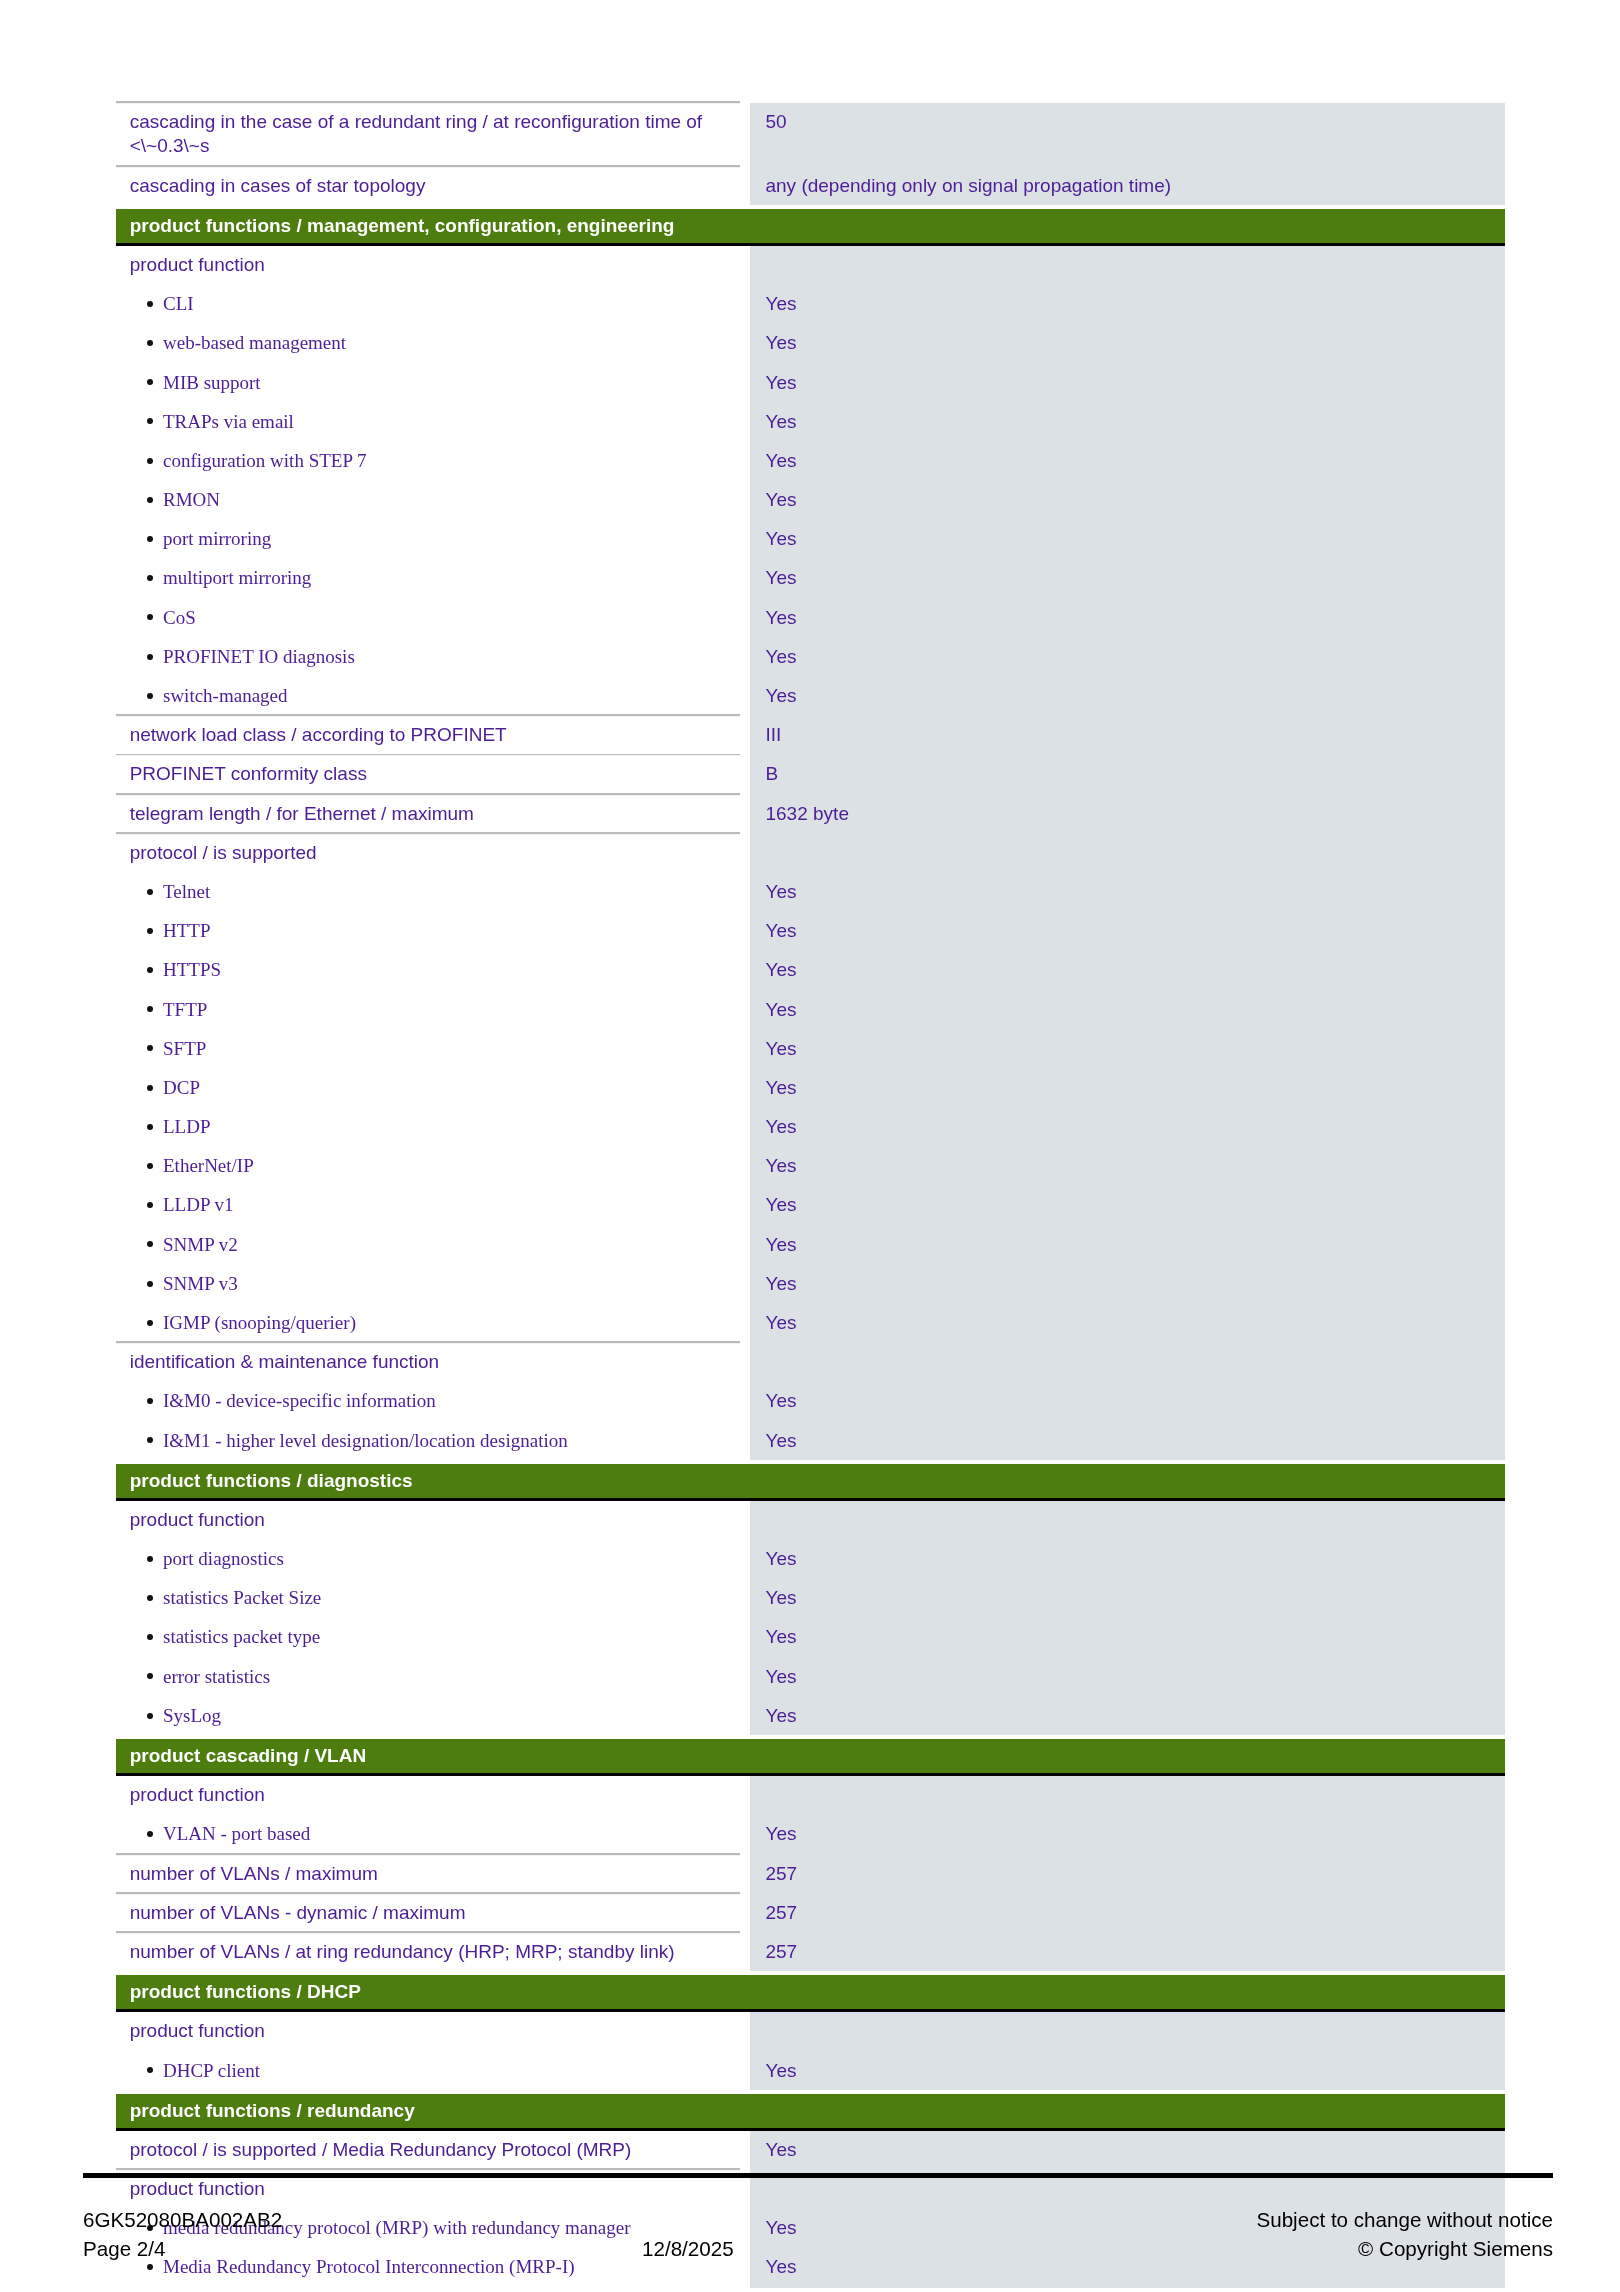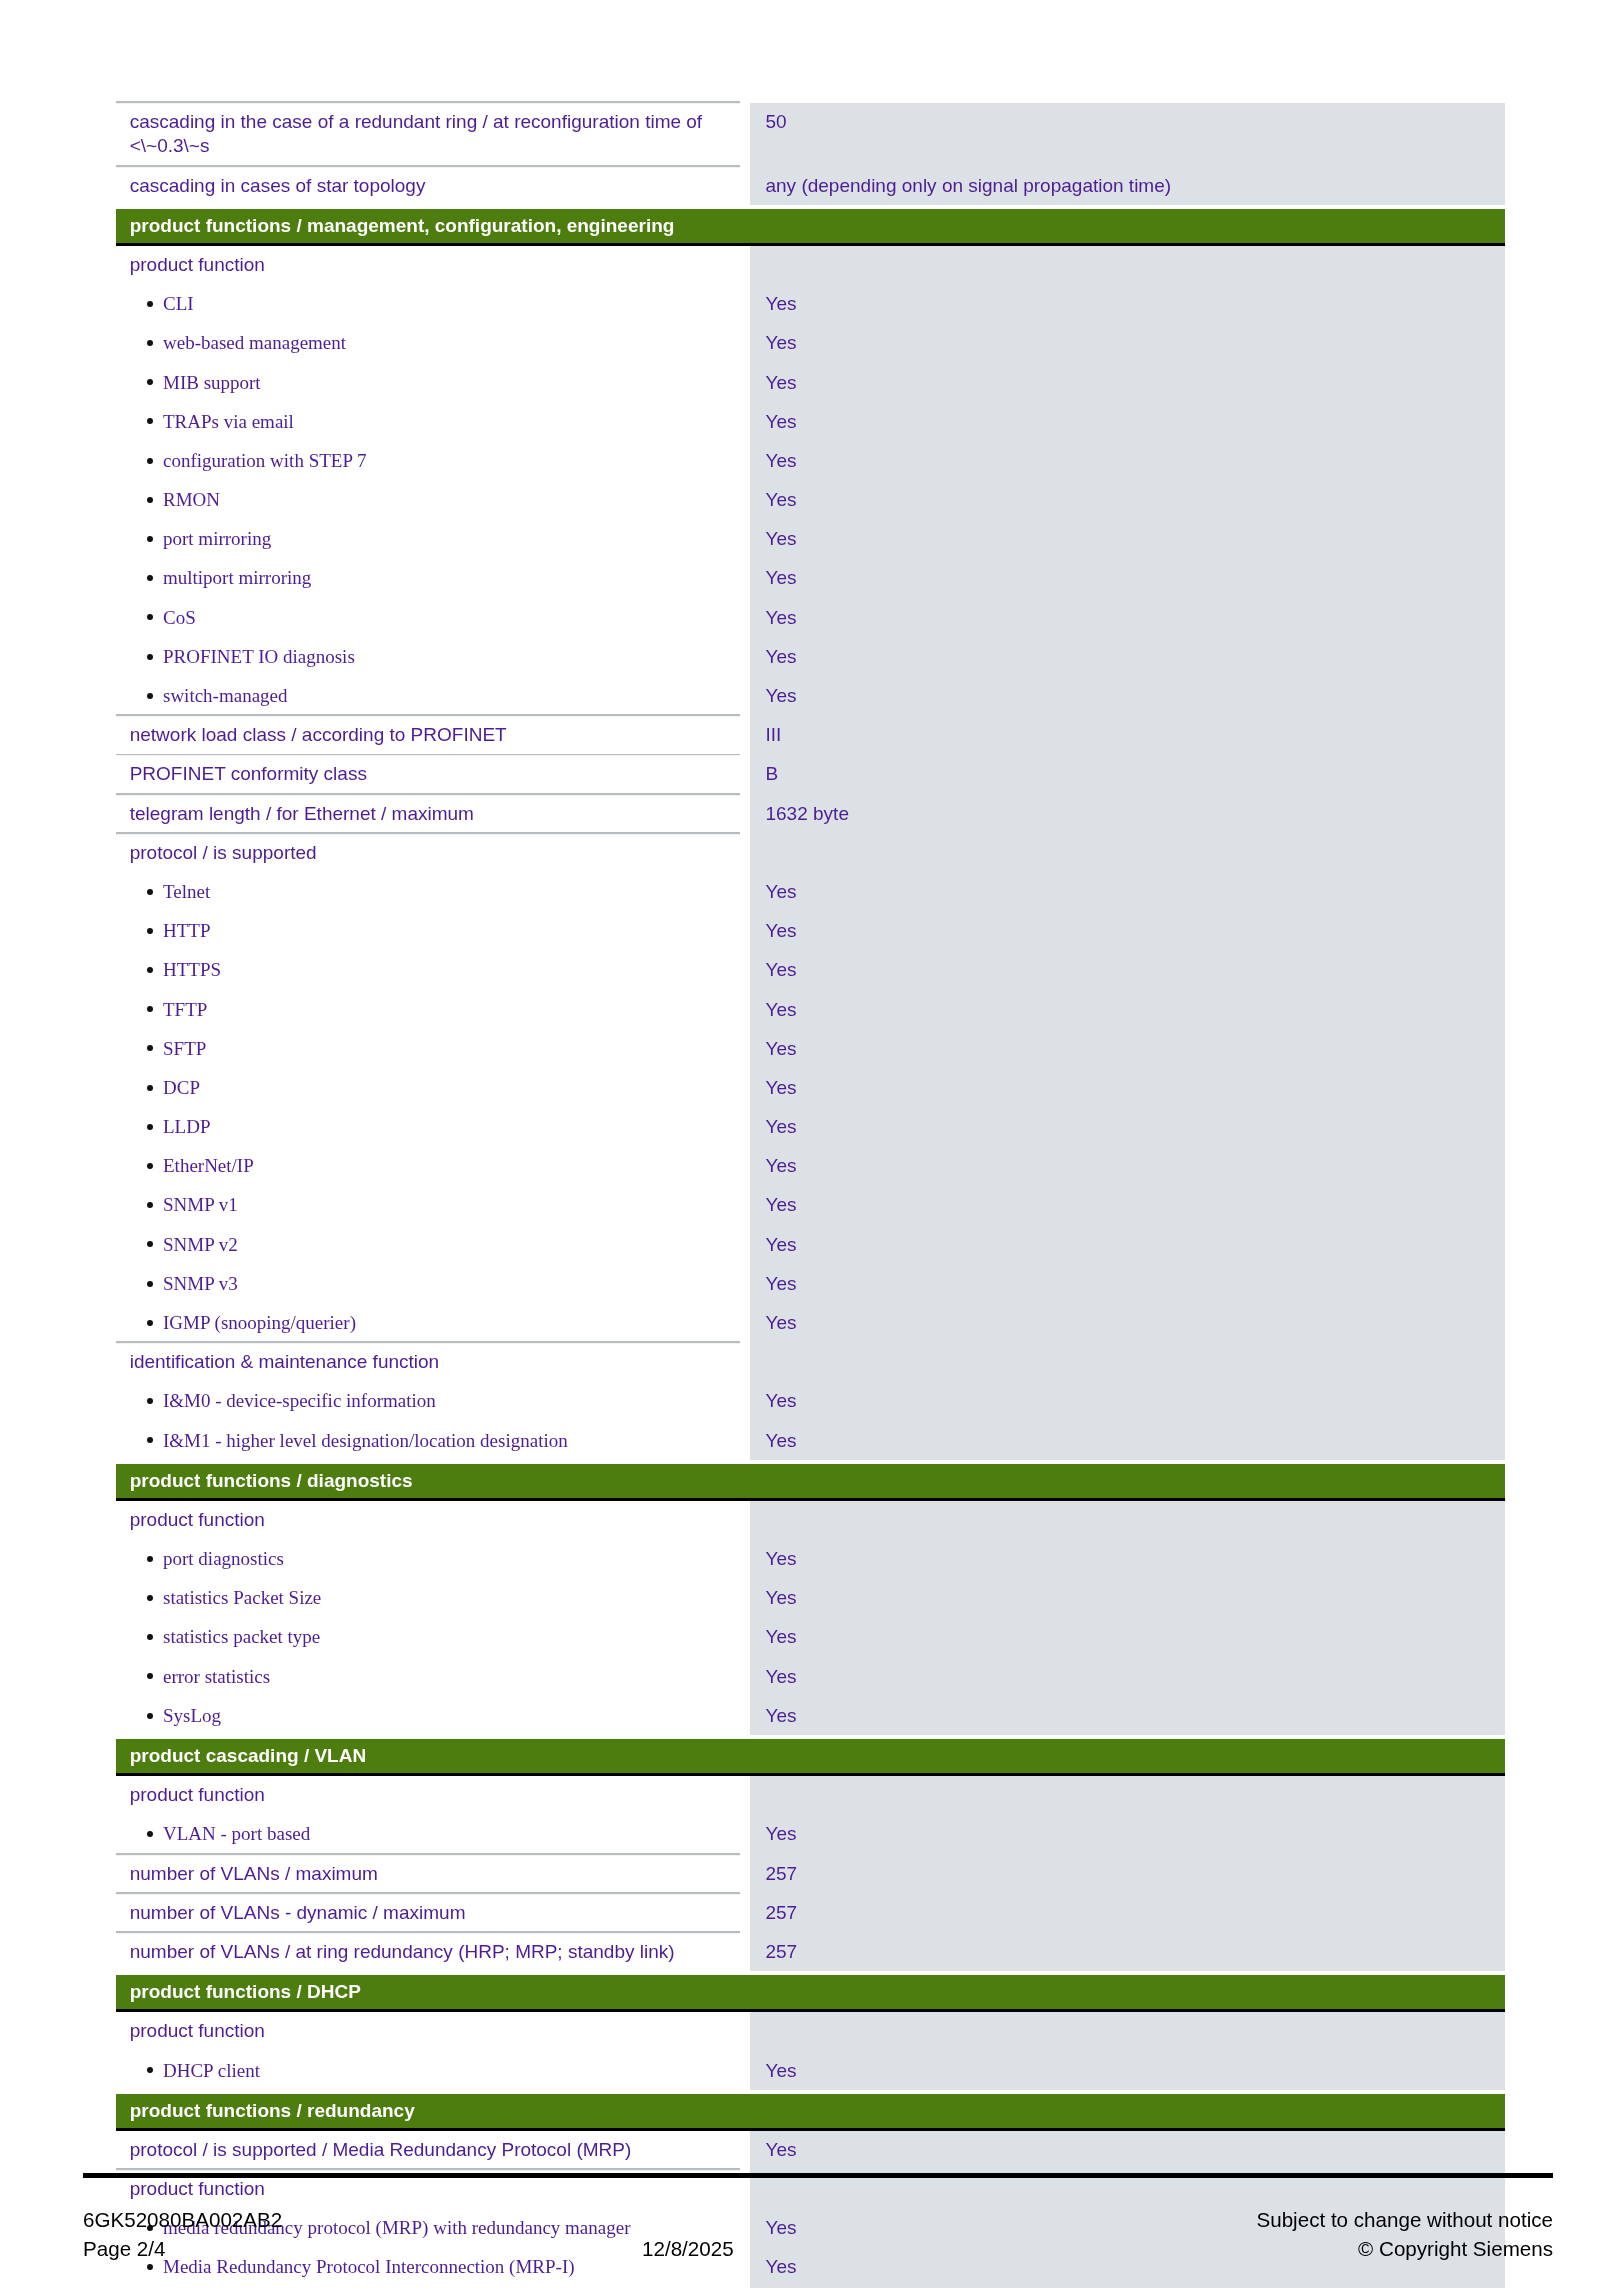--- a/index.html
+++ b/index.html
@@ -251,21 +251,21 @@
       </div>
       <div class="row">
         <div class="cell-label bullet"><span class="dot"></span><span>LLDP</span></div>
         <div class="cell-value">Yes</div>
       </div>
       <div class="row">
         <div class="cell-label bullet"><span class="dot"></span><span>EtherNet/IP</span></div>
         <div class="cell-value">Yes</div>
       </div>
       <div class="row">
-        <div class="cell-label bullet"><span class="dot"></span><span>SNMP v1</span></div>
+        <div class="cell-label bullet"><span class="dot"></span><span>LLDP v1</span></div>
         <div class="cell-value">Yes</div>
       </div>
       <div class="row">
         <div class="cell-label bullet"><span class="dot"></span><span>SNMP v2</span></div>
         <div class="cell-value">Yes</div>
       </div>
       <div class="row">
         <div class="cell-label bullet"><span class="dot"></span><span>SNMP v3</span></div>
         <div class="cell-value">Yes</div>
       </div>

